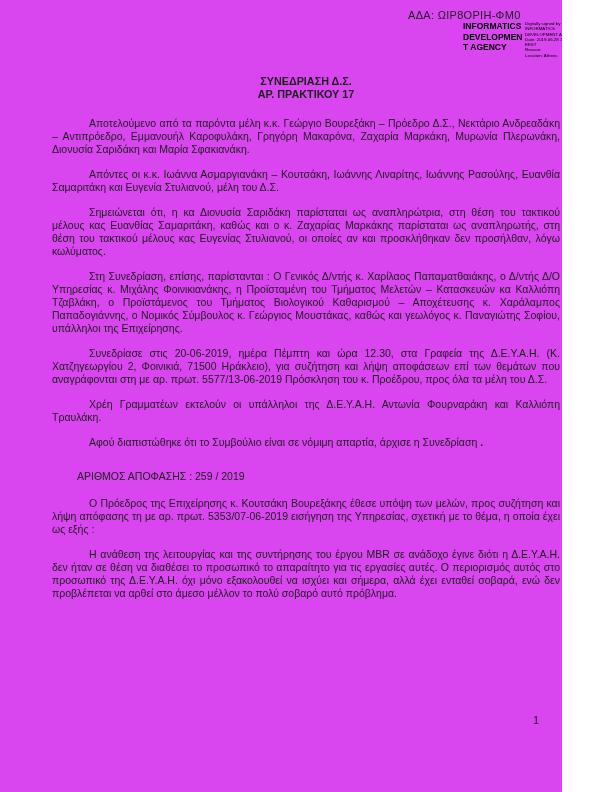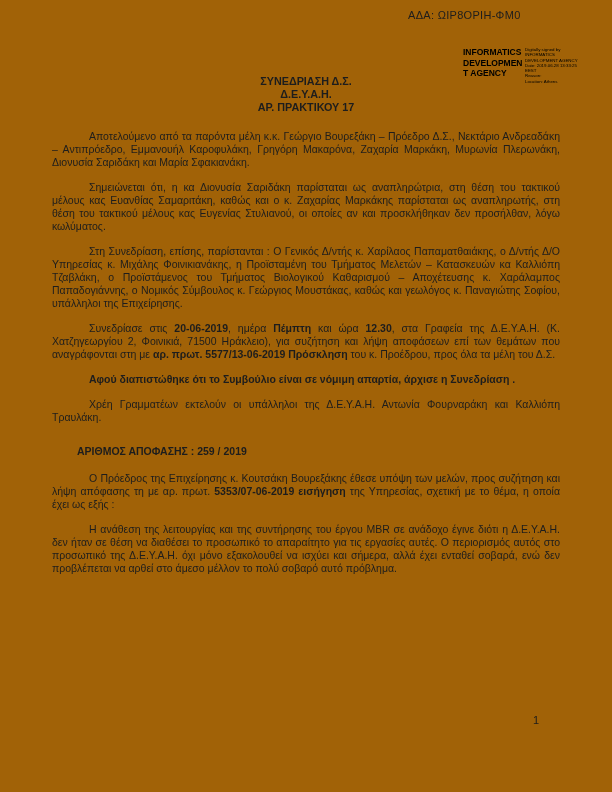--- a/index.html
+++ b/index.html
@@ -1,36 +1,36 @@
 <!DOCTYPE html>
 <html lang="el"><head>
 <meta charset="utf-8">
 <style>
   html, body { margin: 0; padding: 0; background: #ffffff; }
   .page {
     position: relative;
-    width: 612px;
+    width: 562px;
     height: 792px;
-    background: #a16207;
+    background: #d946ef;
     overflow: hidden;
     font-family: "Liberation Sans", "DejaVu Sans", sans-serif;
     color: #1d1d1d;
   }
   .ada {
     position: absolute;
     left: 408px;
     top: 9px;
     font-size: 11px;
     letter-spacing: 0.3px;
     white-space: nowrap;
   }
   .stamp {
     position: absolute;
     left: 463px;
-    top: 47px;
+    top: 21px;
     display: flex;
   }
   .stamp-agency {
     width: 62px;
     font-weight: bold;
     font-size: 8.5px;
     line-height: 10.5px;
     overflow-wrap: anywhere;
     color: #000;
   }
@@ -72,21 +72,21 @@
     text-align: justify;
   }
   .intro { margin-top: 14px; }
   .quote { margin-top: 11px; }
   .page-number {
     position: absolute;
     left: 533px;
     top: 714px;
     font-size: 11px;
   }
-  b { font-weight: bold; }
+  b { font-weight: normal; }
 </style>
 </head>
 <body>
 
 <div class="page">
 
   <div class="ada">ΑΔΑ: ΩΙΡ8ΟΡΙΗ-ΦΜ0</div>
 
   <div class="stamp">
     <div class="stamp-agency">INFORMATICS DEVELOPMENT AGENCY</div>
@@ -96,29 +96,29 @@
         <div>DEVELOPMENT AGENCY</div>
         <div>Date: 2019.06.28 13:33:25</div>
         <div>EEST</div>
         <div>Reason:</div>
         <div>Location: Athens</div>
       </div>
   </div>
 
   <div class="content">
     <p class="heading">ΣΥΝΕΔΡΙΑΣΗ Δ.Σ.</p>
-    <p class="heading">Δ.Ε.Υ.Α.Η.</p>
     <p class="heading gap-a">ΑΡ. ΠΡΑΚΤΙΚΟΥ 17</p>
     <div id="paragraphs">
         <p class="para"><span>Αποτελούμενο από τα παρόντα μέλη κ.κ. Γεώργιο Βουρεξάκη – Πρόεδρο Δ.Σ., Νεκτάριο Ανδρεαδάκη – Αντιπρόεδρο, Εμμανουήλ Καροφυλάκη, Γρηγόρη Μακαρόνα, Ζαχαρία Μαρκάκη, Μυρωνία Πλερωνάκη, Διονυσία Σαριδάκη και Μαρία Σφακιανάκη.</span></p>
+        <p class="para"><span>Απόντες οι κ.κ. Ιωάννα Ασμαργιανάκη – Κουτσάκη, Ιωάννης Λιναρίτης, Ιωάννης Ρασούλης, Ευανθία Σαμαριτάκη και Ευγενία Στυλιανού, μέλη του Δ.Σ.</span></p>
         <p class="para"><span>Σημειώνεται ότι, η κα Διονυσία Σαριδάκη παρίσταται ως αναπληρώτρια, στη θέση του τακτικού μέλους κας Ευανθίας Σαμαριτάκη, καθώς και ο κ. Ζαχαρίας Μαρκάκης παρίσταται ως αναπληρωτής, στη θέση του τακτικού μέλους κας Ευγενίας Στυλιανού, οι οποίες αν και προσκλήθηκαν δεν προσήλθαν, λόγω κωλύματος.</span></p>
         <p class="para"><span>Στη Συνεδρίαση, επίσης, παρίστανται : Ο Γενικός Δ/ντής κ. Χαρίλαος Παπαματθαιάκης, ο Δ/ντής Δ/Ο Υπηρεσίας κ. Μιχάλης Φοινικιανάκης, η Προϊσταμένη του Τμήματος Μελετών – Κατασκευών κα Καλλιόπη Τζαβλάκη, ο Προϊστάμενος του Τμήματος Βιολογικού Καθαρισμού – Αποχέτευσης κ. Χαράλαμπος Παπαδογιάννης, ο Νομικός Σύμβουλος κ. Γεώργιος Μουστάκας, καθώς και γεωλόγος κ. Παναγιώτης Σοφίου, υπάλληλοι της Επιχείρησης.</span></p>
         <p class="para"><span>Συνεδρίασε στις </span><b>20-06-2019</b><span>, ημέρα </span><b>Πέμπτη</b><span> και ώρα </span><b>12.30</b><span>, στα Γραφεία της Δ.Ε.Υ.Α.Η. (Κ. Χατζηγεωργίου 2, Φοινικιά, 71500 Ηράκλειο), για συζήτηση και λήψη αποφάσεων επί των θεμάτων που αναγράφονται στη με </span><b>αρ. πρωτ. 5577/13-06-2019 Πρόσκληση</b><span> του κ. Προέδρου, προς όλα τα μέλη του Δ.Σ.</span></p>
+        <p class="para"><span>Χρέη Γραμματέων εκτελούν οι υπάλληλοι της Δ.Ε.Υ.Α.Η. Αντωνία Φουρναράκη και Καλλιόπη Τραυλάκη.</span></p>
         <p class="para quorum"><b>Αφού διαπιστώθηκε ότι το Συμβούλιο είναι σε νόμιμη απαρτία, άρχισε η Συνεδρίαση</b><span> .</span></p>
-        <p class="para"><span>Χρέη Γραμματέων εκτελούν οι υπάλληλοι της Δ.Ε.Υ.Α.Η. Αντωνία Φουρναράκη και Καλλιόπη Τραυλάκη.</span></p>
         <p class="para decision"><b>ΑΡΙΘΜΟΣ ΑΠΟΦΑΣΗΣ :  259 / 2019</b></p>
         <p class="para intro"><span>Ο Πρόεδρος της Επιχείρησης κ. Κουτσάκη Βουρεξάκης έθεσε υπόψη των μελών, προς συζήτηση και λήψη απόφασης τη με αρ. πρωτ. </span><b>5353/07-06-2019 εισήγηση</b><span> της Υπηρεσίας, σχετική με το θέμα, η οποία έχει ως εξής :</span></p>
         <p class="para"><span>Η ανάθεση της λειτουργίας και της συντήρησης του έργου MBR σε ανάδοχο έγινε διότι η Δ.Ε.Υ.Α.Η. δεν ήταν σε θέση να διαθέσει το προσωπικό το απαραίτητο για τις εργασίες αυτές. Ο περιορισμός αυτός στο προσωπικό της Δ.Ε.Υ.Α.Η. όχι μόνο εξακολουθεί να ισχύει και σήμερα, αλλά έχει ενταθεί σοβαρά, ενώ δεν προβλέπεται να αρθεί στο άμεσο μέλλον το πολύ σοβαρό αυτό πρόβλημα.</span></p>
       </div>
   </div>
 
   <div class="page-number">1</div>
 
 </div>
 

